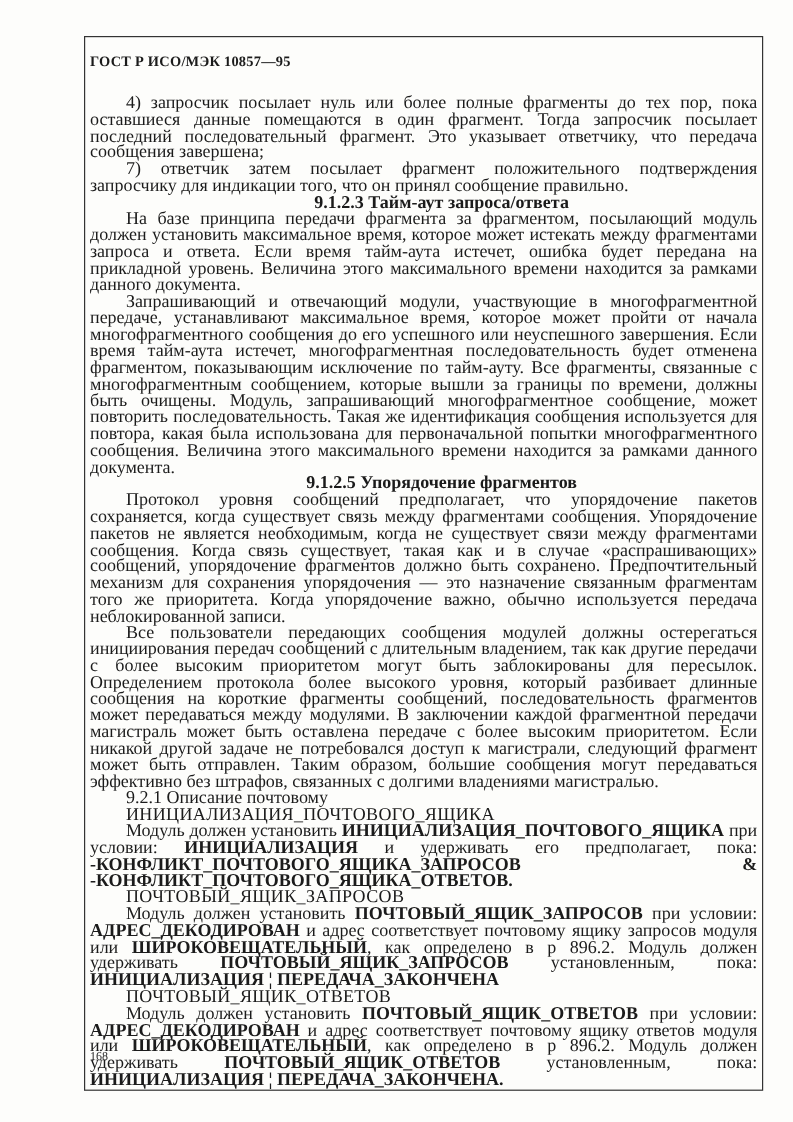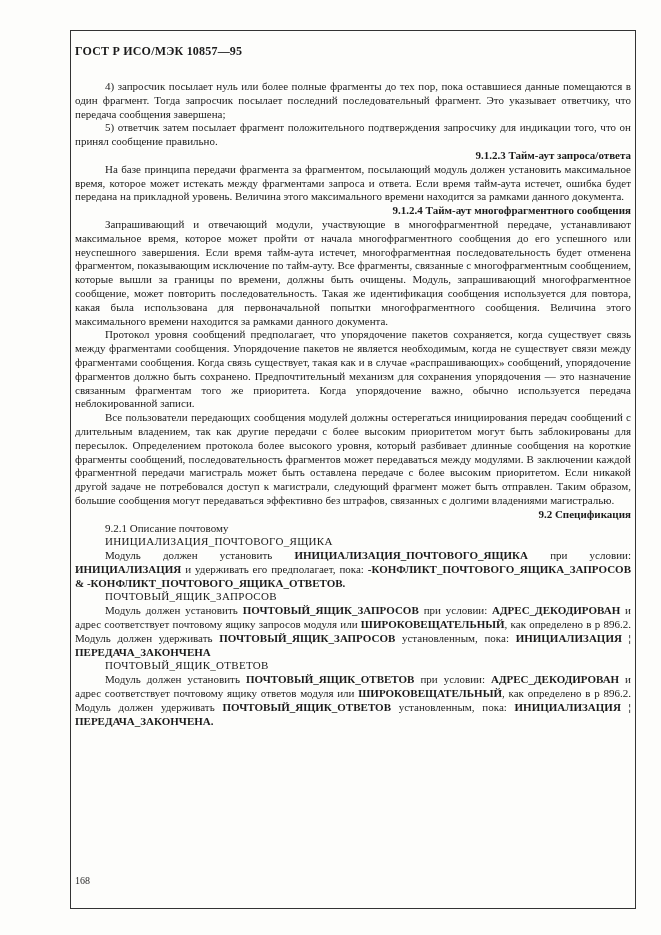--- a/index.html
+++ b/index.html
@@ -30,53 +30,52 @@
     top: 13px;
   }
   .running-header {
     font-weight: bold;
     font-size: 12px;
     letter-spacing: 0.2px;
     white-space: nowrap;
   }
   .doc-body {
     margin-top: 21px;
-    font-size: 11px;
+    font-size: 15px;
     line-height: 13.8px;
     text-align: justify;
   }
   .blk { text-indent: 30px; margin: 0; }
-  .blk.h { font-weight: bold; text-align: right; }
+  .blk.h { font-weight: bold; text-align: center; }
   .blk.attr { text-align: left; letter-spacing: 0.3px; }
   .b { font-weight: bold; }
   .page-number {
     position: absolute;
     left: 4px;
     bottom: 22px;
     font-size: 10px;
     color: #2a2a2a;
   }
 </style>
 </head>
 <body>
 
 <div class="canvas">
   <div class="sheet">
     <div class="inner">
       <div class="running-header">ГОСТ Р ИСО/МЭК 10857—95</div>
       <div class="doc-body">
           <p class="blk p">4) запросчик посылает нуль или более полные фрагменты до тех пор, пока оставшиеся данные помещаются в один фрагмент. Тогда запросчик посылает последний последовательный фрагмент. Это указывает ответчику, что передача сообщения завершена;</p>
-          <p class="blk p">5) ответчик затем посылает фрагмент положительного подтверждения запросчику для индикации того, что он принял сообщение правильно.</p>
+          <p class="blk p">7) ответчик затем посылает фрагмент положительного подтверждения запросчику для индикации того, что он принял сообщение правильно.</p>
           <p class="blk h">9.1.2.3 Тайм-аут запроса/ответа</p>
           <p class="blk p">На базе принципа передачи фрагмента за фрагментом, посылающий модуль должен установить максимальное время, которое может истекать между фрагментами запроса и ответа. Если время тайм-аута истечет, ошибка будет передана на прикладной уровень. Величина этого максимального времени находится за рамками данного документа.</p>
-          <p class="blk h">9.1.2.4 Тайм-аут многофрагментного сообщения</p>
           <p class="blk p">Запрашивающий и отвечающий модули, участвующие в многофрагментной передаче, устанавливают максимальное время, которое может пройти от начала многофрагментного сообщения до его успешного или неуспешного завершения. Если время тайм-аута истечет, многофрагментная последовательность будет отменена фрагментом, показывающим исключение по тайм-ауту. Все фрагменты, связанные с многофрагментным сообщением, которые вышли за границы по времени, должны быть очищены. Модуль, запрашивающий многофрагментное сообщение, может повторить последовательность. Такая же идентификация сообщения используется для повтора, какая была использована для первоначальной попытки многофрагментного сообщения. Величина этого максимального времени находится за рамками данного документа.</p>
+          <p class="blk h">9.1.2.5 Упорядочение фрагментов</p>
           <p class="blk p">Протокол уровня сообщений предполагает, что упорядочение пакетов сохраняется, когда существует связь между фрагментами сообщения. Упорядочение пакетов не является необходимым, когда не существует связи между фрагментами сообщения. Когда связь существует, такая как и в случае «распрашивающих» сообщений, упорядочение фрагментов должно быть сохранено. Предпочтительный механизм для сохранения упорядочения — это назначение связанным фрагментам того же приоритета. Когда упорядочение важно, обычно используется передача неблокированной записи.</p>
           <p class="blk p">Все пользователи передающих сообщения модулей должны остерегаться инициирования передач сообщений с длительным владением, так как другие передачи с более высоким приоритетом могут быть заблокированы для пересылок. Определением протокола более высокого уровня, который разбивает длинные сообщения на короткие фрагменты сообщений, последовательность фрагментов может передаваться между модулями. В заключении каждой фрагментной передачи магистраль может быть оставлена передаче с более высоким приоритетом. Если никакой другой задаче не потребовался доступ к магистрали, следующий фрагмент может быть отправлен. Таким образом, большие сообщения могут передаваться эффективно без штрафов, связанных с долгими владениями магистралью.</p>
-          <p class="blk h">9.2 Спецификация</p>
           <p class="blk p">9.2.1 Описание почтовому</p>
           <p class="blk attr">ИНИЦИАЛИЗАЦИЯ_ПОЧТОВОГО_ЯЩИКА</p>
           <p class="blk mixed"><span>Модуль должен установить </span><span class="b">ИНИЦИАЛИЗАЦИЯ_ПОЧТОВОГО_ЯЩИКА</span><span> при условии: </span><span class="b">ИНИЦИАЛИЗАЦИЯ</span><span> и удерживать его предполагает, пока: </span><span class="b">-КОНФЛИКТ_ПОЧТОВОГО_ЯЩИКА_ЗАПРОСОВ &amp; -КОНФЛИКТ_ПОЧТОВОГО_ЯЩИКА_ОТВЕТОВ.</span></p>
           <p class="blk attr">ПОЧТОВЫЙ_ЯЩИК_ЗАПРОСОВ</p>
           <p class="blk mixed"><span>Модуль должен установить </span><span class="b">ПОЧТОВЫЙ_ЯЩИК_ЗАПРОСОВ</span><span> при условии: </span><span class="b">АДРЕС_ДЕКОДИРОВАН</span><span> и адрес соответствует почтовому ящику запросов модуля или </span><span class="b">ШИРОКОВЕЩАТЕЛЬНЫЙ</span><span>, как определено в р 896.2. Модуль должен удерживать </span><span class="b">ПОЧТОВЫЙ_ЯЩИК_ЗАПРОСОВ</span><span> установленным, пока: </span><span class="b">ИНИЦИАЛИЗАЦИЯ ¦ ПЕРЕДАЧА_ЗАКОНЧЕНА</span></p>
           <p class="blk attr">ПОЧТОВЫЙ_ЯЩИК_ОТВЕТОВ</p>
           <p class="blk mixed"><span>Модуль должен установить </span><span class="b">ПОЧТОВЫЙ_ЯЩИК_ОТВЕТОВ</span><span> при условии: </span><span class="b">АДРЕС_ДЕКОДИРОВАН</span><span> и адрес соответствует почтовому ящику ответов модуля или </span><span class="b">ШИРОКОВЕЩАТЕЛЬНЫЙ</span><span>, как определено в р 896.2. Модуль должен удерживать </span><span class="b">ПОЧТОВЫЙ_ЯЩИК_ОТВЕТОВ</span><span> установленным, пока: </span><span class="b">ИНИЦИАЛИЗАЦИЯ ¦ ПЕРЕДАЧА_ЗАКОНЧЕНА.</span></p>
         </div>
     </div>
     <div class="page-number">168</div>

